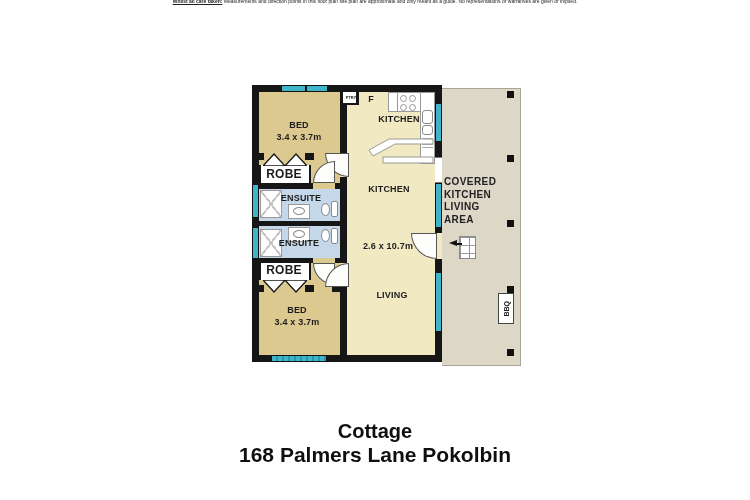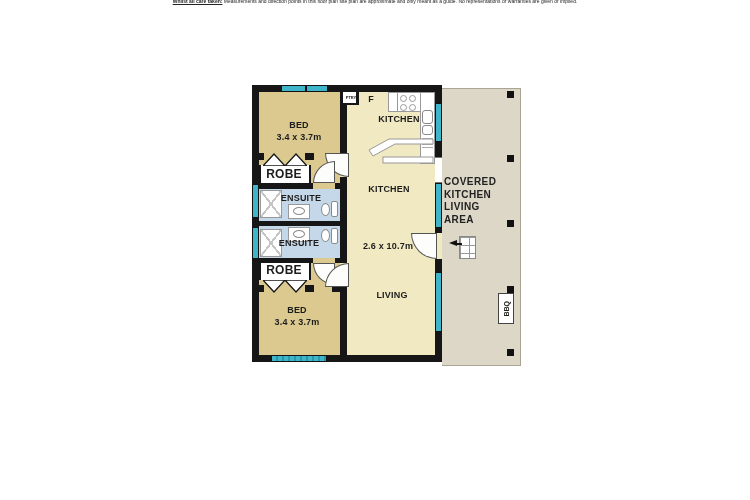--- a/index.html
+++ b/index.html
@@ -173,14 +173,18 @@
   <div class="lbl lbl-sm" style="left:284px;top:174px;">ROBE</div>
   <div class="lbl" style="left:301px;top:198px;">ENSUITE</div>
   <div class="lbl" style="left:299px;top:243px;">ENSUITE</div>
   <div class="lbl lbl-sm" style="left:284px;top:270px;">ROBE</div>
   <div class="lbl" style="left:297px;top:310px;">BED</div>
   <div class="lbl" style="left:297px;top:322px;">3.4 x 3.7m</div>
   <div class="lbl" style="left:389px;top:189px;">KITCHEN</div>
   <div class="lbl" style="left:388px;top:246px;">2.6 x 10.7m</div>
   <div class="lbl" style="left:392px;top:295px;">LIVING</div>
 
+  <div class="title-block">
+    <div class="title-line1">Cottage</div>
+    <div class="title-line2">168 Palmers Lane Pokolbin</div>
+  </div>
 
 </div>
 
 </body></html>

